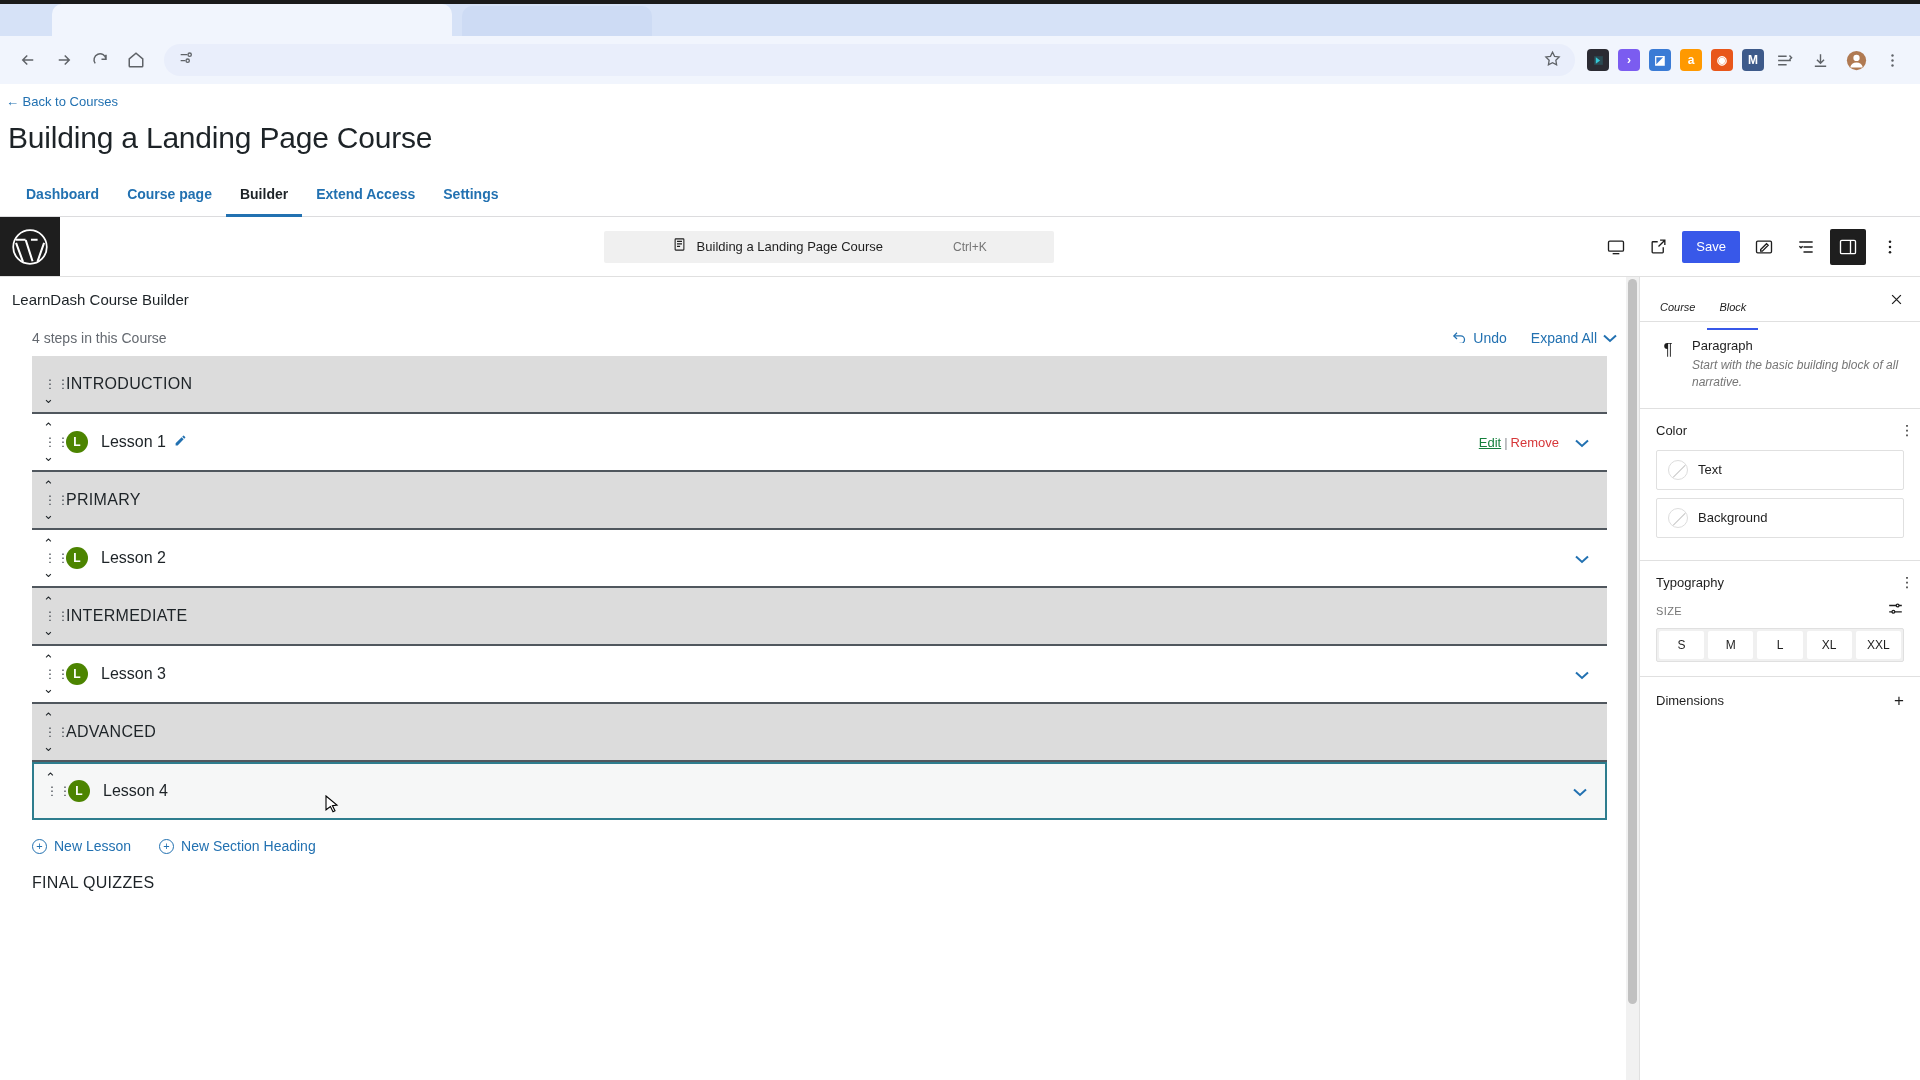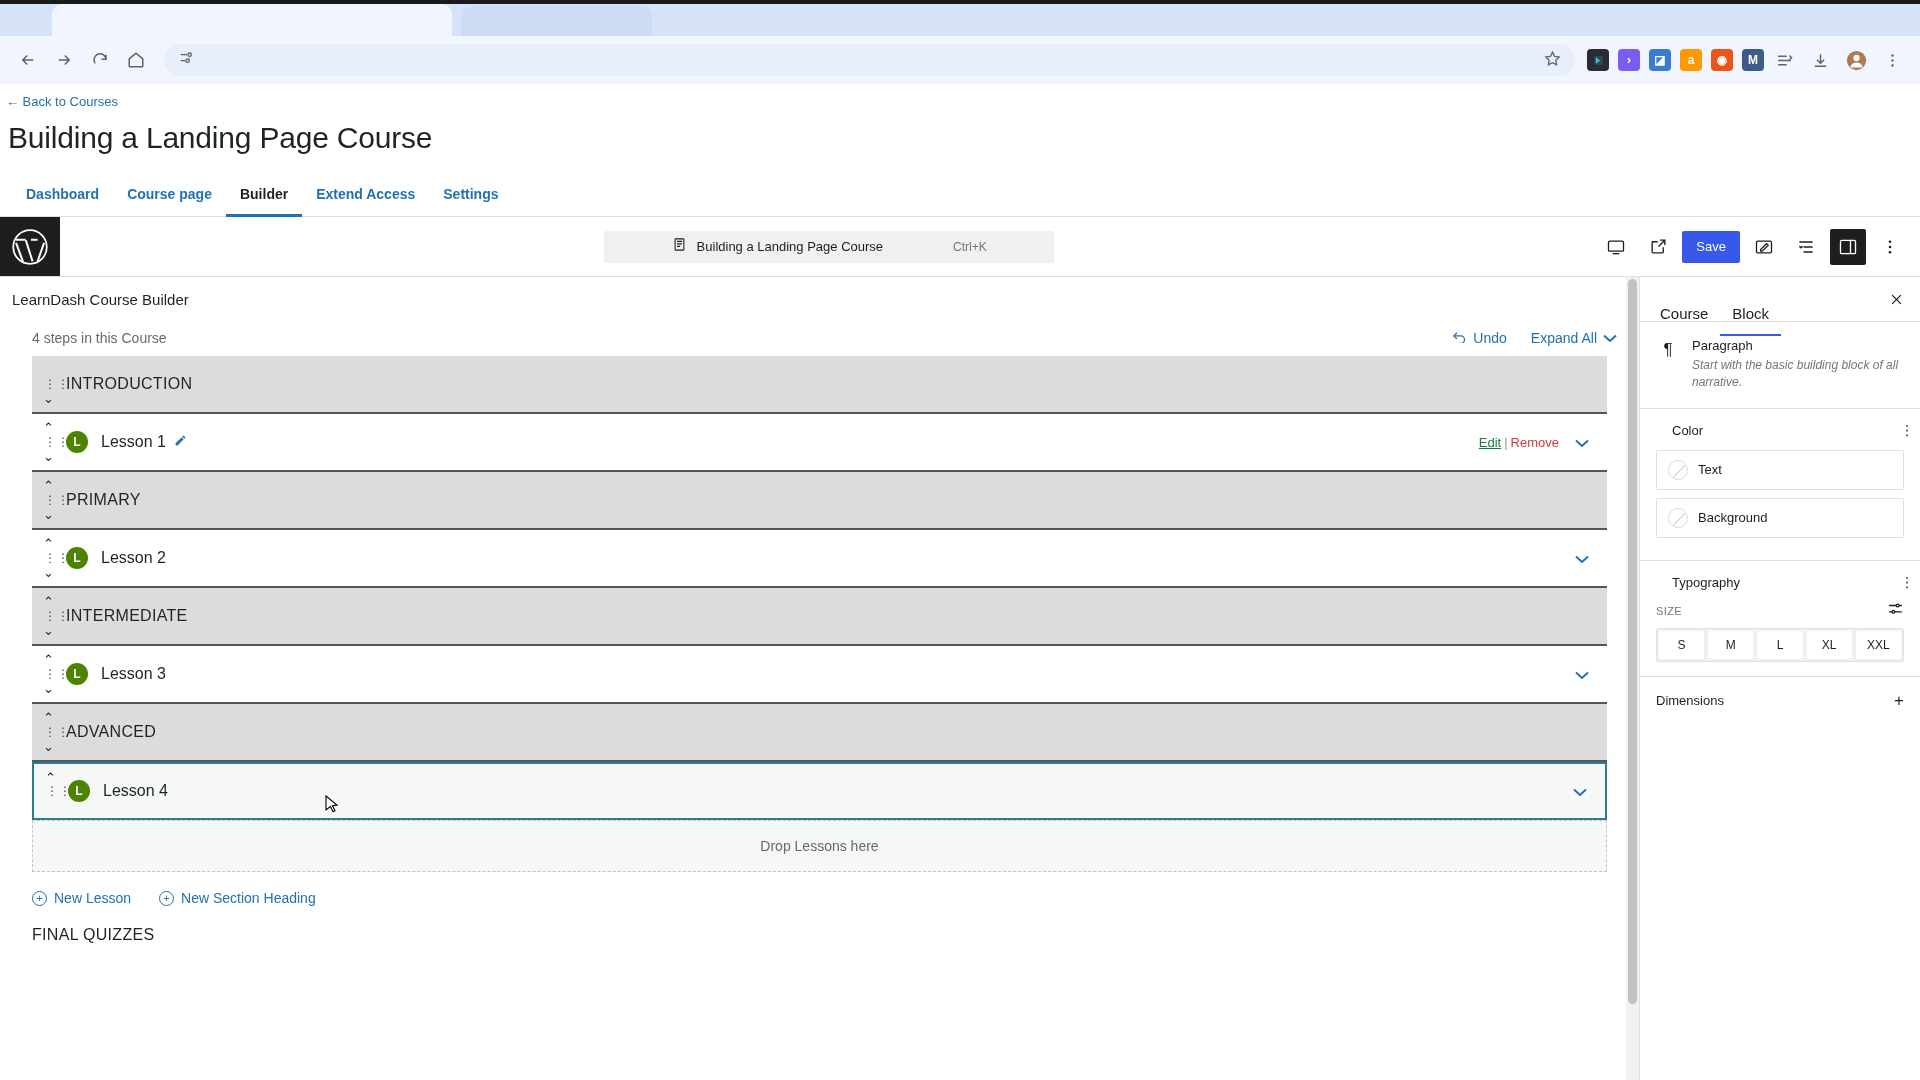--- a/index.html
+++ b/index.html
@@ -209,38 +209,38 @@
   .sidebar {
     width: 281px; border-left: 1px solid #e0e0e0; background: #fff;
     display: flex; flex-direction: column;
   }
   .sb-tabs {
     display: flex; align-items: stretch; height: 45px;
     border-bottom: 1px solid #e0e0e0; padding: 0 8px;
   }
   .sb-tab {
     padding: 0 12px; display: flex; align-items: center;
-    font-size: 15px; color: #1e1e1e;
-    border-bottom: 2px solid transparent; position: relative; top: 15px;
+    font-size: 11px; color: #1e1e1e;
+    border-bottom: 2px solid transparent; position: relative; top: 9px; font-style: italic;
   }
   .sb-tab.active { color: #1e1e1e; border-bottom-color: #3858e9; font-weight: 500; }
   .sb-close { margin-left: auto; display: flex; align-items: center;
               color: #1e1e1e; padding: 0 8px; font-size: 15px; }
 
   .blk-head { display: flex; gap: 12px; padding: 16px; }
   .blk-ico {
     width: 24px; height: 24px; display: flex; align-items: center;
     justify-content: center; color: #1e1e1e; font-size: 17px; flex: none;
   }
   .blk-name { font-size: 13px; color: #1e1e1e; margin-bottom: 4px; }
   .blk-desc { font-size: 12px; color: #757575; line-height: 1.45; font-style: italic; }
 
   .sb-section { border-top: 1px solid #e0e0e0; padding: 14px 16px; }
   .sb-sec-head {
-    display: flex; align-items: center; margin-bottom: 12px; margin-left: 16px;
+    display: flex; align-items: center; margin-bottom: 12px;
   }
   .sb-sec-title { font-size: 13px; font-weight: 500; color: #1e1e1e; }
   .sb-sec-act { margin-left: auto; color: #1e1e1e; font-size: 14px;
                 letter-spacing: 1px; line-height: 6px; width: 4px; }
   .sb-sec-act i { display: block; font-style: normal; }
   .color-item {
     display: flex; align-items: center; gap: 10px;
     border: 1px solid #e0e0e0; border-radius: 2px;
     padding: 9px 11px; margin-bottom: 8px;
   }
@@ -562,21 +562,20 @@
         <span class="row-right">
           <span class="chev-right">
             <svg width="14" height="9" viewBox="0 0 14 9" fill="none" stroke="#2271b1" stroke-width="2">
                 <path d="M1 1.5L7 7l6-5.5"></path>
               </svg>
           </span>
         </span>
       </div>
     </div>
 
-    <div class="drop-zone">Drop Lessons here</div>
 
     <div class="add-row">
       <span class="add-link">
         <span class="plus-circ">+</span>
         <span>New Lesson</span>
       </span>
       <span class="add-link">
         <span class="plus-circ">+</span>
         <span>New Section Heading</span>
       </span>

